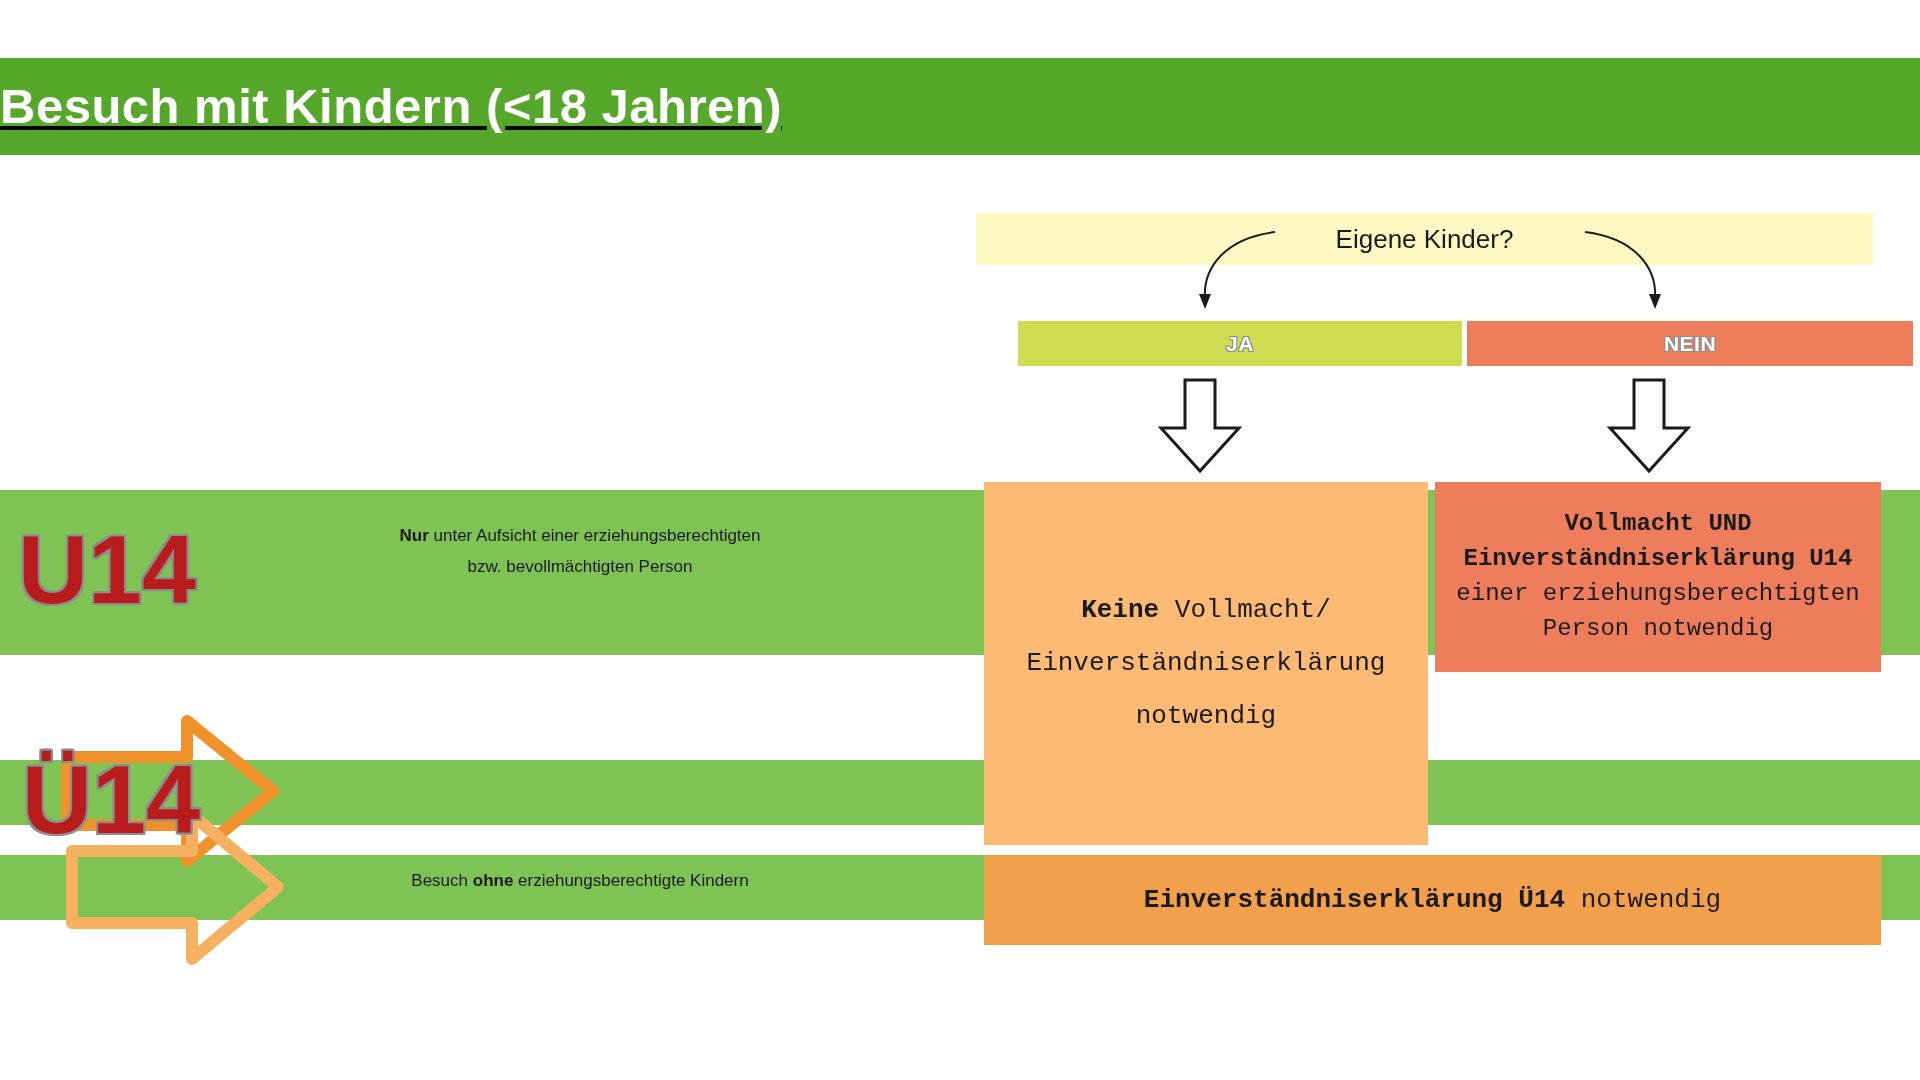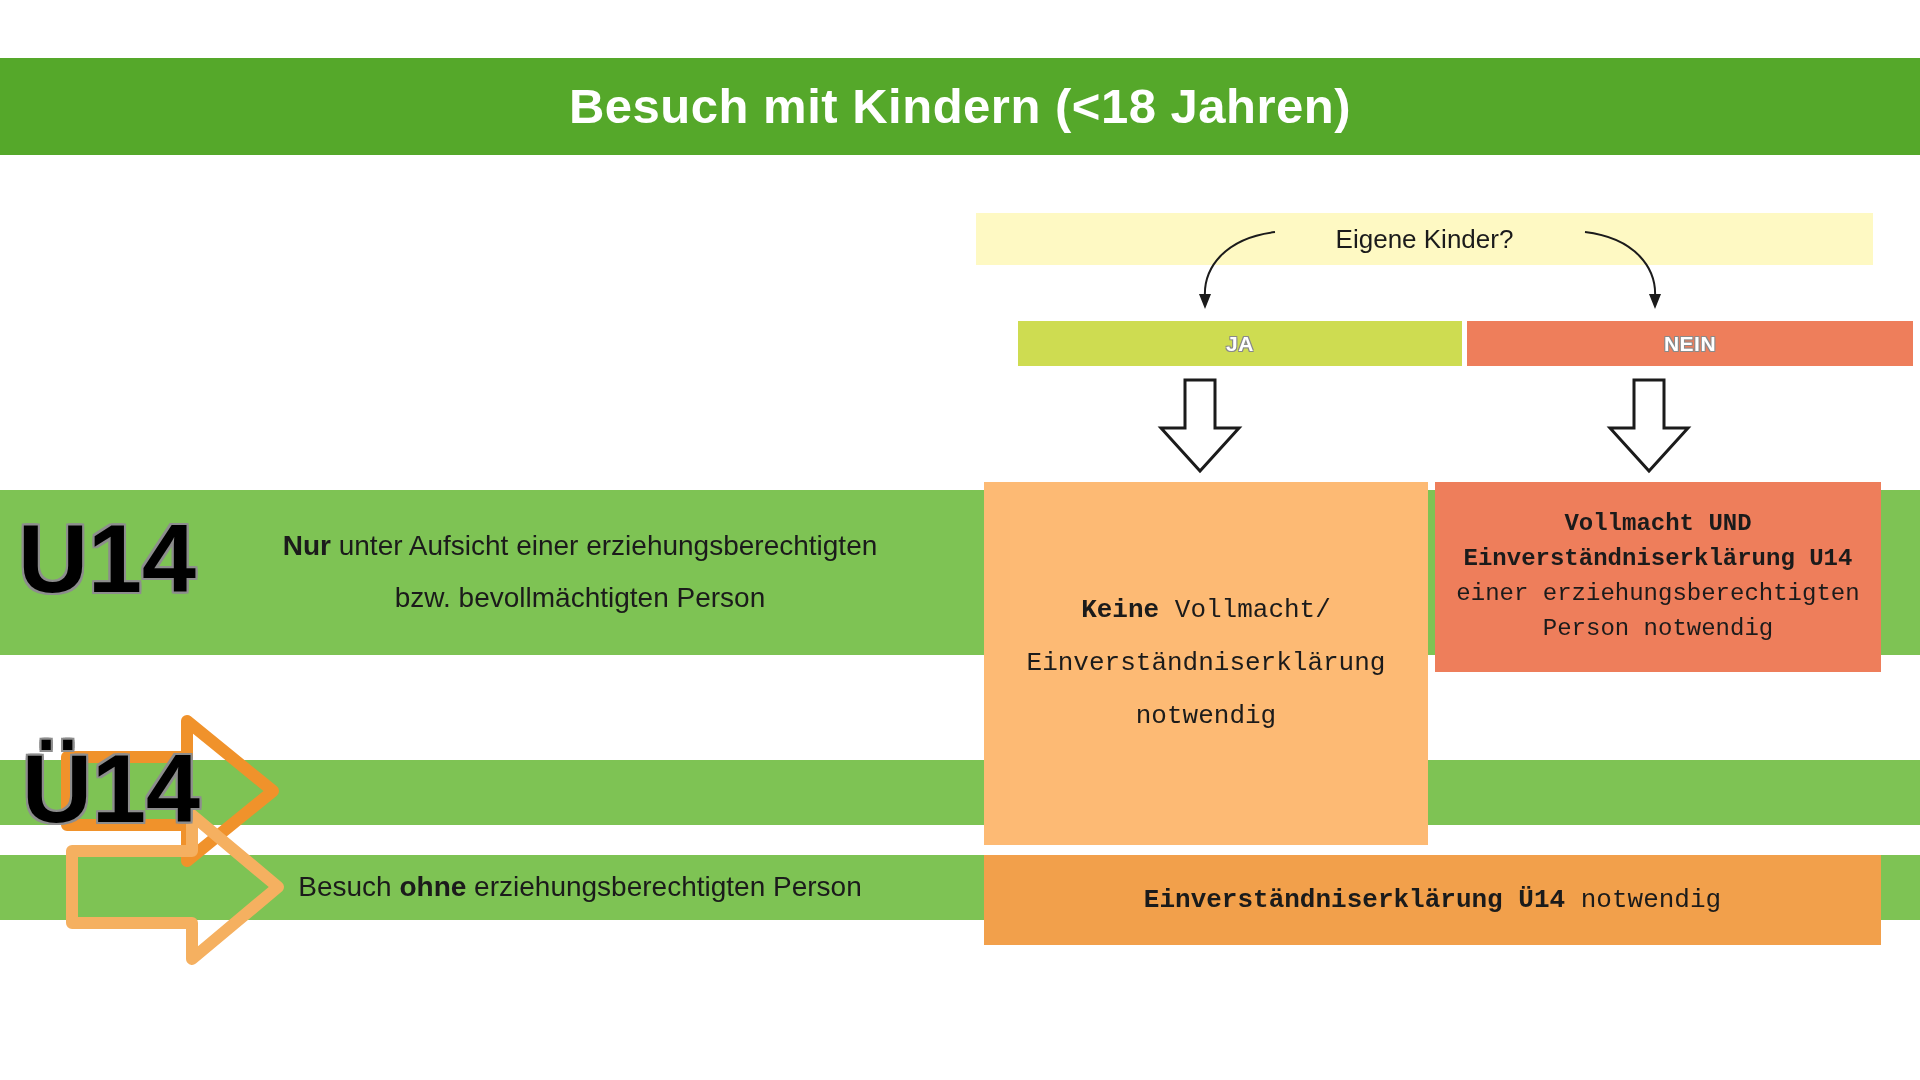--- a/index.html
+++ b/index.html
@@ -9,21 +9,21 @@
     font-family:"Liberation Sans", sans-serif;
     overflow:hidden;
     position:relative;
   }
   #stage{position:absolute;left:0;top:0;width:1920px;height:1080px;}
 
   
   .title-bar{
     position:absolute;left:0;top:58px;width:1920px;height:97px;
     background:#55a82a;
-    display:flex;align-items:center;justify-content:center;
+    display:flex;align-items:center;justify-content:flex-start;text-decoration:underline;
   }
   .title-text{
     color:#ffffff;font-weight:bold;font-size:49px;
     letter-spacing:.5px;line-height:1;
     font-family:"Liberation Sans", sans-serif;
     white-space:nowrap;
   }
 
   
   .q-bar{
@@ -56,33 +56,34 @@
   .curves{position:absolute;left:1130px;top:210px;width:570px;height:115px;}
 
   
   .row-green{position:absolute;background:#7ec354;}
   .row-u14{left:0;top:490px;width:1920px;height:165px;}
   .row-ue-a{left:0;top:760px;width:1920px;height:65px;}
   .row-ue-b{left:0;top:855px;width:1920px;height:65px;}
 
   .badge{
     position:absolute;
-    color:#000000;font-weight:bold;line-height:1;
+    color:#b91c1c;font-weight:bold;line-height:1;
     font-family:"Liberation Sans", sans-serif;
     text-shadow:
       -2px -2px 0 #8d8d8d, 2px -2px 0 #8d8d8d,
       -2px  2px 0 #8d8d8d, 2px  2px 0 #8d8d8d,
       -2px  0   0 #8d8d8d, 2px  0   0 #8d8d8d,
        0   -2px 0 #8d8d8d, 0    2px 0 #8d8d8d;
+    margin-top: 11px;
   }
   .badge-u14{left:18px;top:510px;font-size:97px;}
   .badge-ue14{left:22px;top:740px;font-size:97px;z-index:6;}
 
   .left-text{
-    position:absolute;color:#1b1b1b;font-size:28px;
+    position:absolute;color:#1b1b1b;font-size:17px;
     font-family:"Liberation Sans", sans-serif;
     text-align:center;line-height:1.85;
   }
   .lt-u14{left:200px;top:520px;width:760px;}
   .lt-ue-a{left:200px;top:777px;width:760px;text-align:center;line-height:1.1;}
   .lt-ue-b{left:200px;top:872px;width:760px;text-align:center;line-height:1.1;}
 
   
   .or-arrow{position:absolute;z-index:5;}
   .or-a{left:55px;top:713px;width:225px;height:160px;}
@@ -158,21 +159,21 @@
   <svg class="or-arrow or-a" viewBox="0 0 225 160">
     <polygon points="12,44 132,44 132,8 218,78 132,148 132,112 12,112" fill="none" stroke="#f0922b" stroke-width="12" stroke-linejoin="round"></polygon>
   </svg>
   <svg class="or-arrow or-b" viewBox="0 0 225 165">
     <polygon points="12,46 132,46 132,10 218,82 132,154 132,118 12,118" fill="none" stroke="#f5b060" stroke-width="12" stroke-linejoin="round"></polygon>
   </svg>
 
   <div class="badge badge-ue14">Ü14</div>
 
   <div class="left-text lt-ue-b">
-    <span>Besuch </span><b>ohne</b><span> erziehungsberechtigten Person</span>
+    <span>Besuch </span><b>ohne</b><span> erziehungsberechtigte Kindern</span>
   </div>
 
   <div class="res res-ja">
     <div>
       <b>Keine</b><span> Vollmacht/</span><br>
       <span>Einverständniserklärung</span><br>
       <span>notwendig</span>
     </div>
   </div>
 

